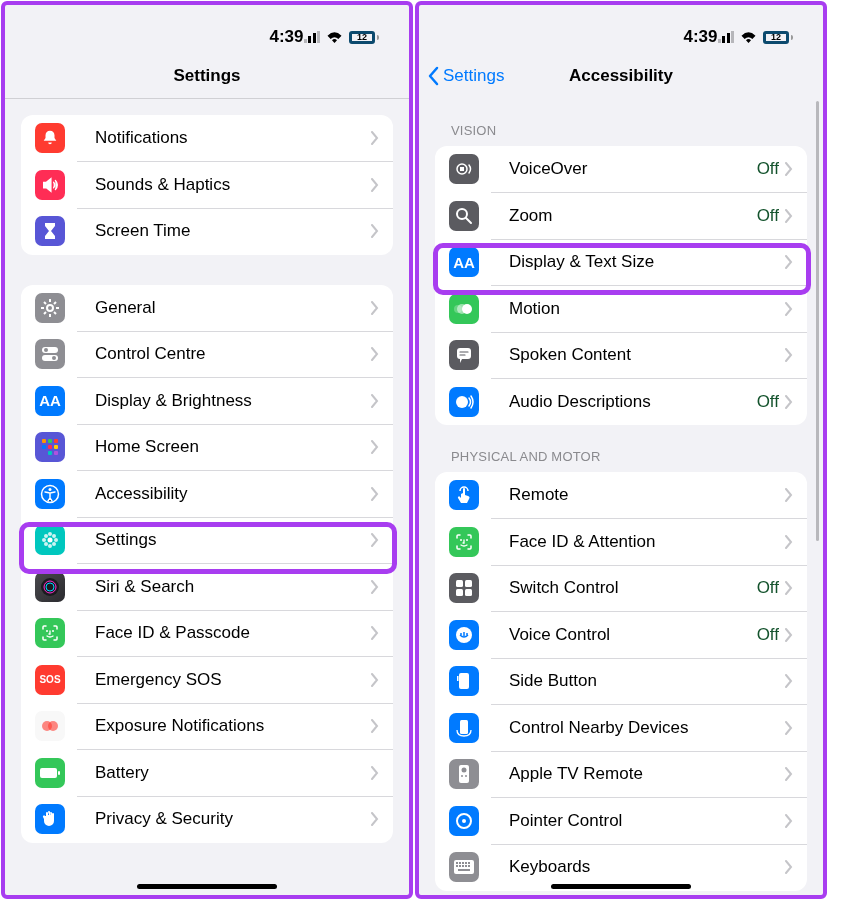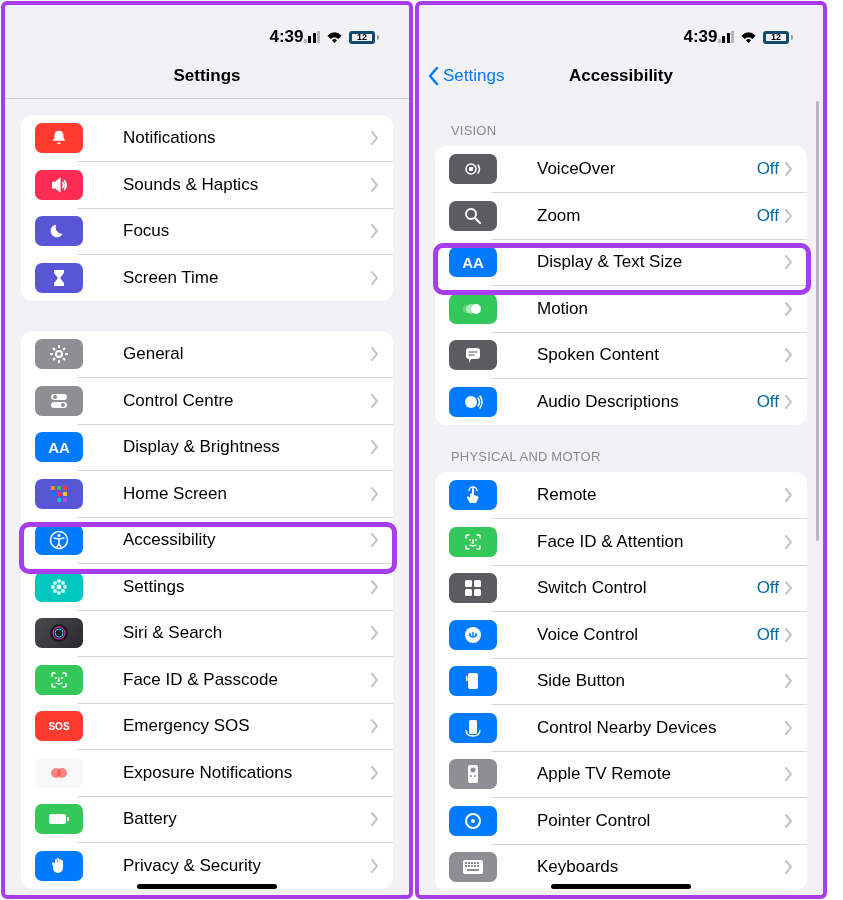--- a/index.html
+++ b/index.html
@@ -89,33 +89,33 @@
     .row:not(:last-child)::after {
       content:"";
       position:absolute;
       left: 56px;
       right: 0;
       bottom: 0;
       height: 0.5px;
       background: #d8d8dc;
     }
     .icon-wrap {
-      width: 48px;
+      width: 30px;
       height: 30px;
       border-radius: 7px;
-      margin-right: 32px;
+      margin-right: 22px;
       display: flex;
       align-items: center;
       justify-content: center;
       flex-shrink: 0;
       color: #fff;
     }
     .icon-wrap svg{display:block;}
     .row-label { font-size: 17px; flex: 1; margin-left: 8px; }
-    .row-status { font-size: 17px; color: #0369a1; margin-right: 6px;}
+    .row-status { font-size: 17px; color: #14532d; margin-right: 6px;}
     .chevron { color: #c5c5c9; }
     .chevron svg{display:block;}
     .highlight {
       position: absolute;
       border: 5px solid #a83df0;
       border-radius: 10px;
       pointer-events: none;
       z-index: 5;
     }
     .home-ind {
@@ -187,33 +187,20 @@
             </svg>
           </span>
         </div>
         <div class="row">
           <span class="icon-wrap bg-pink">
             <svg width="18" height="18" viewBox="0 0 20 20">
               <path d="M3 7v6h3l5 4V3L6 7zm11 0a4 4 0 010 6m2-8a7 7 0 010 10" stroke="#fff" stroke-width="1.5" fill="#fff" stroke-linecap="round"></path>
             </svg>
           </span>
           <span class="row-label">Sounds &amp; Haptics</span>
-          <span class="chevron">
-            <svg width="8" height="14" viewBox="0 0 8 14">
-              <path d="M1 1l5 6-5 6" stroke="currentColor" stroke-width="2" fill="none" stroke-linecap="round"></path>
-            </svg>
-          </span>
-        </div>
-        <div class="row">
-          <span class="icon-wrap bg-indigo">
-            <svg width="18" height="18" viewBox="0 0 20 20">
-              <path d="M14 13A7 7 0 017 3a7 7 0 107 10z" fill="#fff"></path>
-            </svg>
-          </span>
-          <span class="row-label">Focus</span>
           <span class="chevron">
             <svg width="8" height="14" viewBox="0 0 8 14">
               <path d="M1 1l5 6-5 6" stroke="currentColor" stroke-width="2" fill="none" stroke-linecap="round"></path>
             </svg>
           </span>
         </div>
         <div class="row">
           <span class="icon-wrap bg-indigo">
             <svg width="16" height="18" viewBox="0 0 16 18">
               <path d="M3 1h10v3l-4 5 4 5v3H3v-3l4-5-4-5z" fill="#fff"></path>

